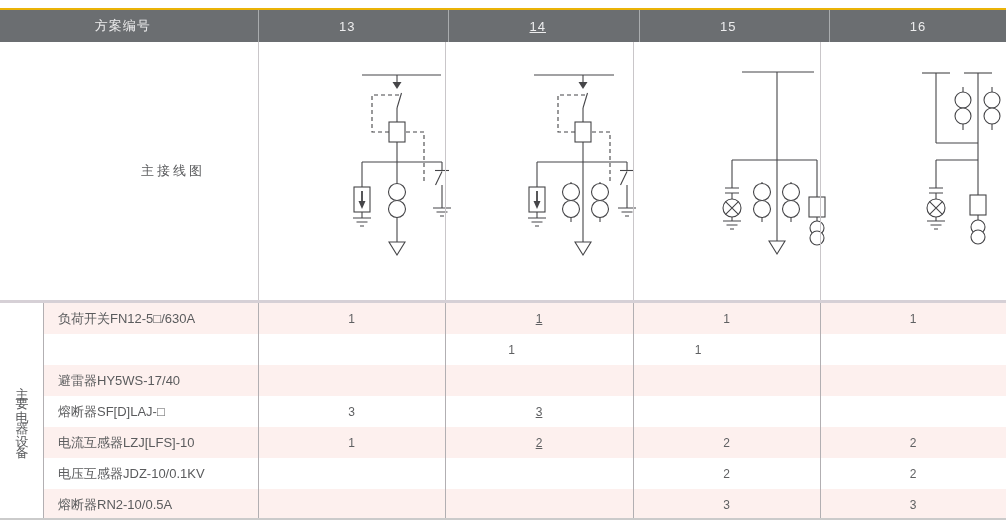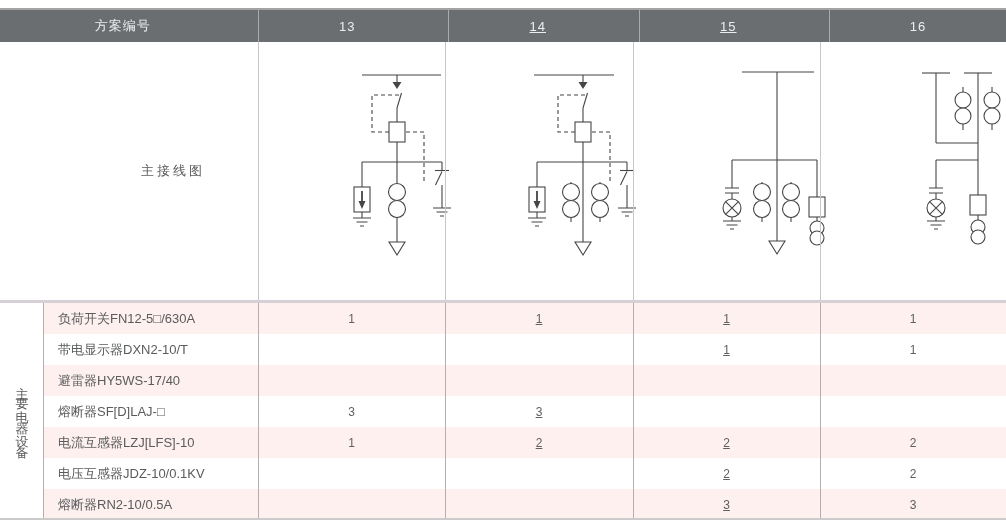--- a/index.html
+++ b/index.html
@@ -1,21 +1,21 @@
 <!DOCTYPE html>
 <html><head>
 <meta charset="utf-8">
 <style>
   * { margin:0; padding:0; box-sizing:border-box; }
   body { font-family:"Liberation Sans", sans-serif; background:#fff; }
   .page { position:relative; width:1006px; height:522px; background:#fff; overflow:hidden; }
 
   
   .header-row { position:absolute; left:0; top:8px; width:1006px; height:34px;
-    display:flex; border-top:2px solid #a3a3a3; }
+    display:flex; border-top:2px solid #eab308; }
   .hcell { height:100%; display:flex; align-items:center; justify-content:center;
     font-size:13px; color:#ededee; letter-spacing:1px; }
   .hcell + .hcell { border-left:1px solid #a9acae;margin-left:12px; }
 
   
   .diagram-row { position:absolute; left:0; top:42px; width:1006px; height:258px; display:flex;margin-left:44px; }
   .dcell { height:100%; position:relative; }
   .dlabel { display:flex; align-items:center; justify-content:center;
     font-size:13px; color:#5a5b5d; letter-spacing:3px; }
 
@@ -25,21 +25,21 @@
   .group-cell { position:absolute; left:0; top:0; width:43px; height:217px; background:#fff;
     display:flex; align-items:center; justify-content:center; }
   .group-label { writing-mode:vertical-rl; text-orientation:upright; letter-spacing:12px;
     font-size:13px; color:#5a5b5d; }
   .erows { position:absolute; left:43px; top:0; width:963px; }
   .erow { height:31px; display:flex; align-items:center; }
   .erow.pink { background:#fdf0ee; }
   .erow.white { background:#ffffff; }
   .name-cell { width:215px; padding-left:15px; font-size:13px; color:#5a5b5d; white-space:nowrap; }
   .val-cell { text-align:center; font-size:12px; color:#5f6062; }
-  .vc1 { width:187px; } .vc2 { width:188px;text-decoration:underline; } .vc3 { width:187px;text-decoration:underline; } .vc4 { width:186px; }
+  .vc1 { width:187px; } .vc2 { width:188px;text-decoration:underline; } .vc3 { width:187px; } .vc4 { width:186px; }
 
   
   .vline { position:absolute; width:1px; background:#c9c6c9; }
   .vline.dark { background:#b2afb2; }
   .bottom-line { position:absolute; left:0; top:518px; width:1006px; height:2px; background:#cbcbcb; }
 
   svg { display:block; }
   .diag { stroke:#454548; stroke-width:1.1; fill:none; }
   .diag .solid { fill:#454548; stroke:none; }
   .diag .opensym { fill:#ffffff; }
@@ -185,21 +185,20 @@
     </div>
     <div class="erows">
       <div class="erow pink">
         <div class="name-cell">负荷开关FN12-5□/630A</div>
         <div class="val-cell vc1">1</div>
         <div class="val-cell vc2">1</div>
         <div class="val-cell vc3">1</div>
         <div class="val-cell vc4">1</div>
       </div>
       <div class="erow white">
-        <div class="name-cell">带电显示器DXN2-10/T</div>
         <div class="val-cell vc1"></div>
         <div class="val-cell vc2"></div>
         <div class="val-cell vc3">1</div>
         <div class="val-cell vc4">1</div>
       </div>
       <div class="erow pink">
         <div class="name-cell">避雷器HY5WS-17/40</div>
         <div class="val-cell vc1"></div>
         <div class="val-cell vc2"></div>
         <div class="val-cell vc3"></div>

